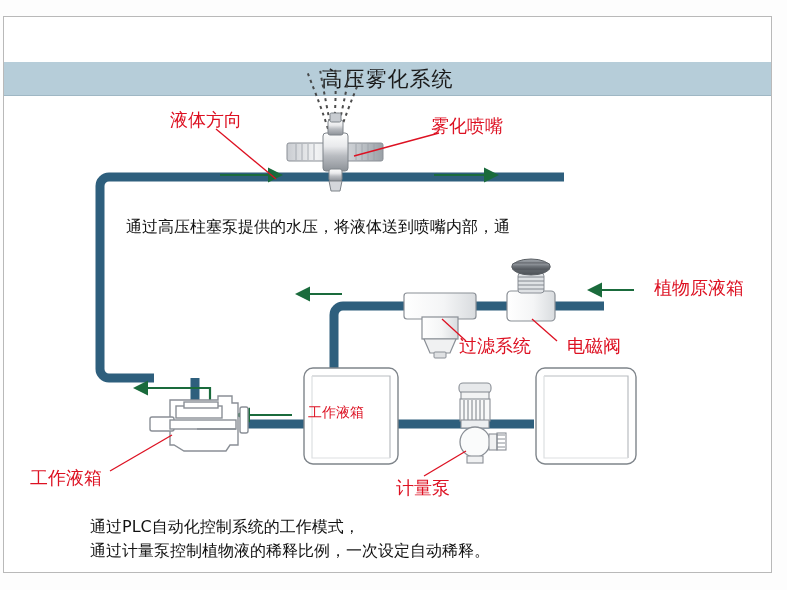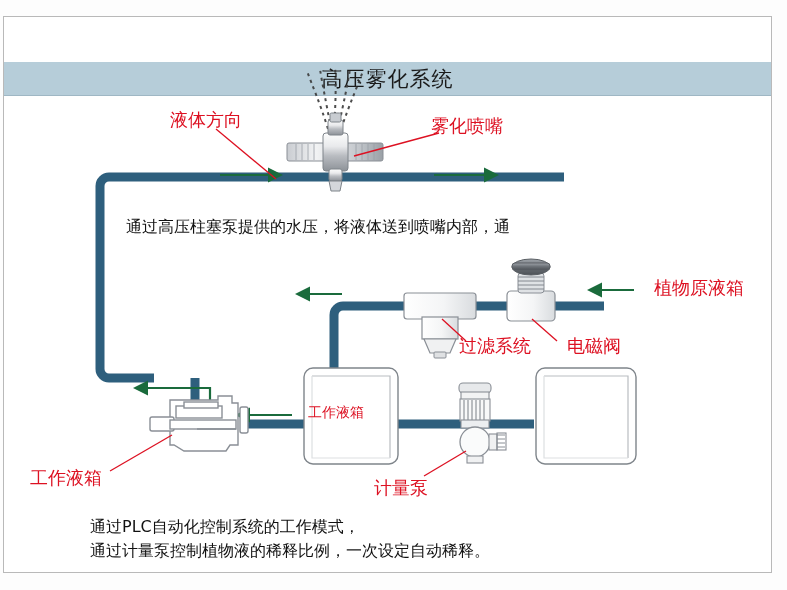--- a/index.html
+++ b/index.html
@@ -184,21 +184,21 @@
           <line x1="420" y1="425" x2="462" y2="400"></line>
         </g>
       </svg>
 
       <div class="lbl" style="left:166px;top:60px;">液体方向</div>
       <div class="lbl" style="left:427px;top:66px;">雾化喷嘴</div>
       <div class="lbl" style="left:650px;top:228px;">植物原液箱</div>
       <div class="lbl" style="left:455px;top:286px;">过滤系统</div>
       <div class="lbl" style="left:563px;top:286px;">电磁阀</div>
       <div class="lbl" style="left:26px;top:418px;">工作液箱</div>
-      <div class="lbl" style="left:370px;top:428px;">计量泵</div>
+      <div class="lbl" style="left:392px;top:428px;">计量泵</div>
 
       <div class="tank-label" style="left:304px;top:353px;">工作液箱</div>
 
       <div class="body-text" style="left:122px;top:164px;">通过高压柱塞泵提供的水压，将液体送到喷嘴内部，通</div>
       <div class="body-text" style="left:86px;top:464px;">通过PLC自动化控制系统的工作模式，</div>
       <div class="body-text" style="left:86px;top:488px;">通过计量泵控制植物液的稀释比例，一次设定自动稀释。</div>
 
     </div>
   </div>
 </div>

